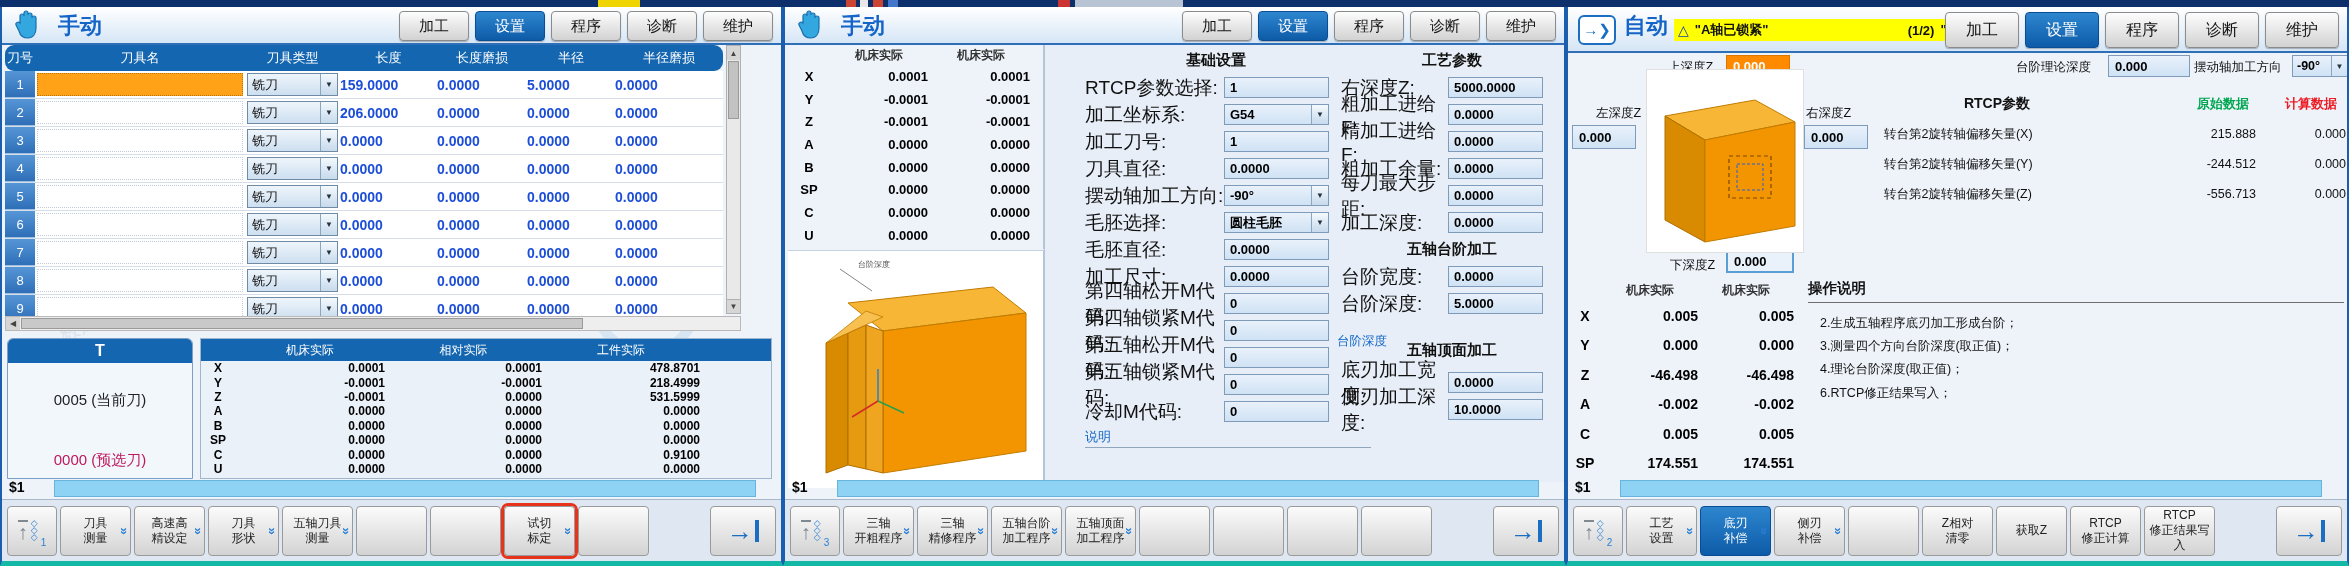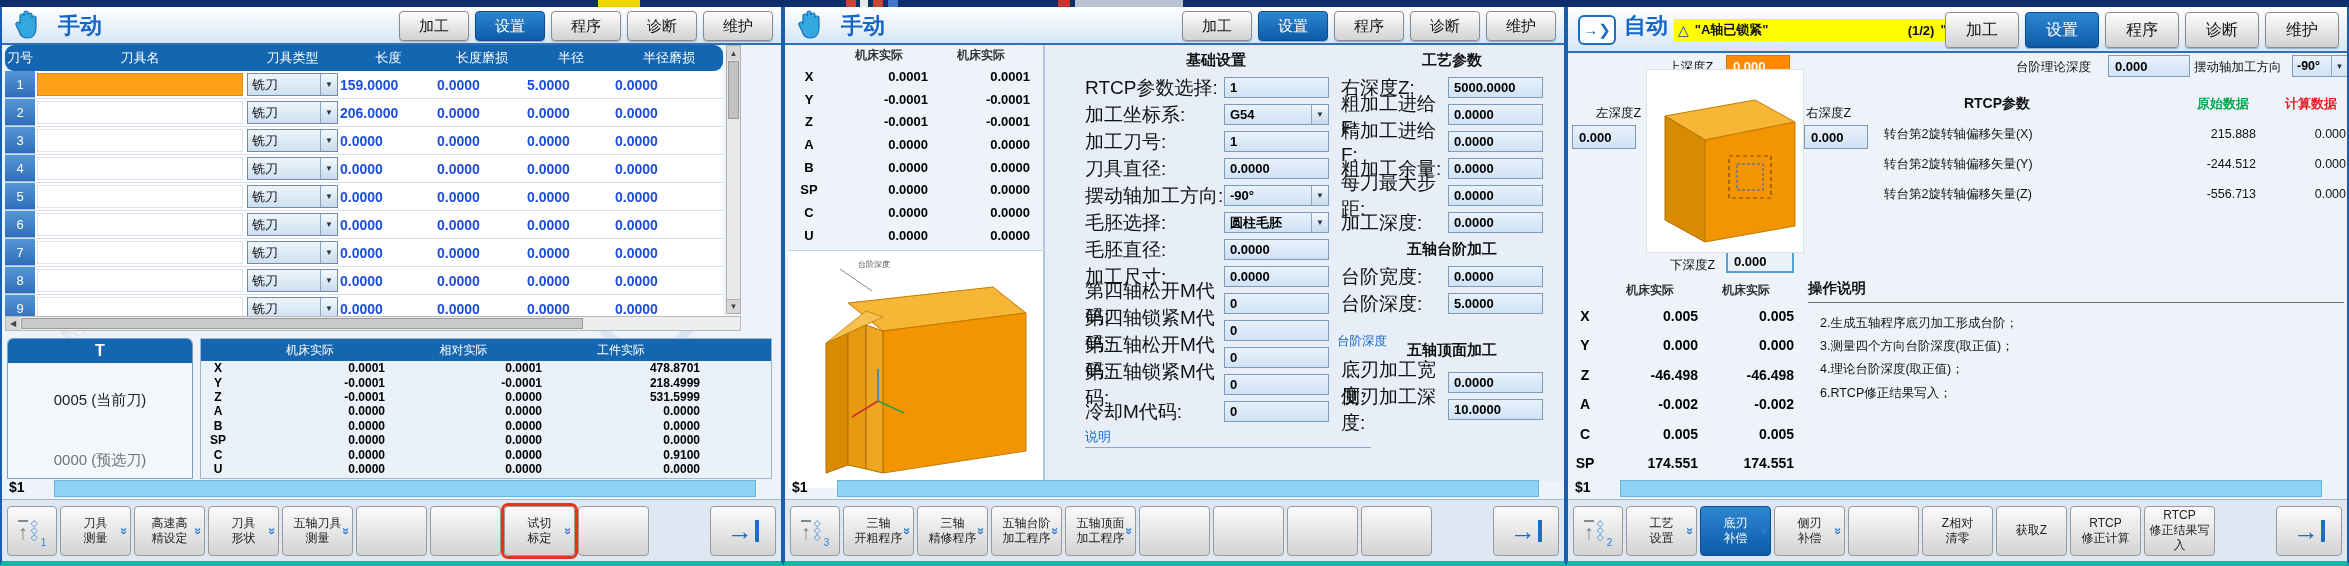--- a/index.html
+++ b/index.html
@@ -84,21 +84,21 @@
     border:1px solid #b8b8b8;display:flex;box-sizing:border-box;}
   .hscroll .sa{width:14px;background:#d6d6d6;font-size:8px;color:#444;display:flex;align-items:center;justify-content:center;}
   .hscroll .sthumb{width:560px;background:#c9c9c9;border:1px solid #9a9a9a;margin:1px;}
 
   
   .tbox{position:absolute;left:5px;top:331px;width:186px;height:141px;background:#f2f7fc;
     border:1px solid #7aa0c8;border-radius:6px 6px 0 0;box-sizing:border-box;}
   .tbox-h{height:24px;background:#1566b0;color:#fff;font-size:16px;font-weight:bold;
     display:flex;align-items:center;justify-content:center;border-radius:5px 5px 0 0;}
   .tbox-cur{position:absolute;left:0;right:0;top:52px;text-align:center;font-size:15px;color:#222;}
-  .tbox-pre{position:absolute;left:0;right:0;top:112px;text-align:center;font-size:15px;color:#737373;}
+  .tbox-pre{position:absolute;left:0;right:0;top:112px;text-align:center;font-size:15px;color:#be185d;}
   .ctable{position:absolute;left:198px;top:331px;width:572px;height:141px;background:#eaf1f9;
     border:1px solid #9fb6cf;box-sizing:border-box;}
   .ctable .chead{display:flex;height:22px;background:#1566b0;color:#fff;font-size:12px;align-items:center;}
   .ctable .chead span{text-align:center;}
   .crow{display:flex;height:14.4px;font-size:12px;font-weight:bold;color:#000;align-items:center;}
   .cax{width:34px;text-align:center;}
   .cv1{width:150px;text-align:right;}
   .cv2{width:157px;text-align:right;}
   .cv3{width:158px;text-align:right;}
   .chead .cv1,.chead .cv2,.chead .cv3{font-weight:normal;}

